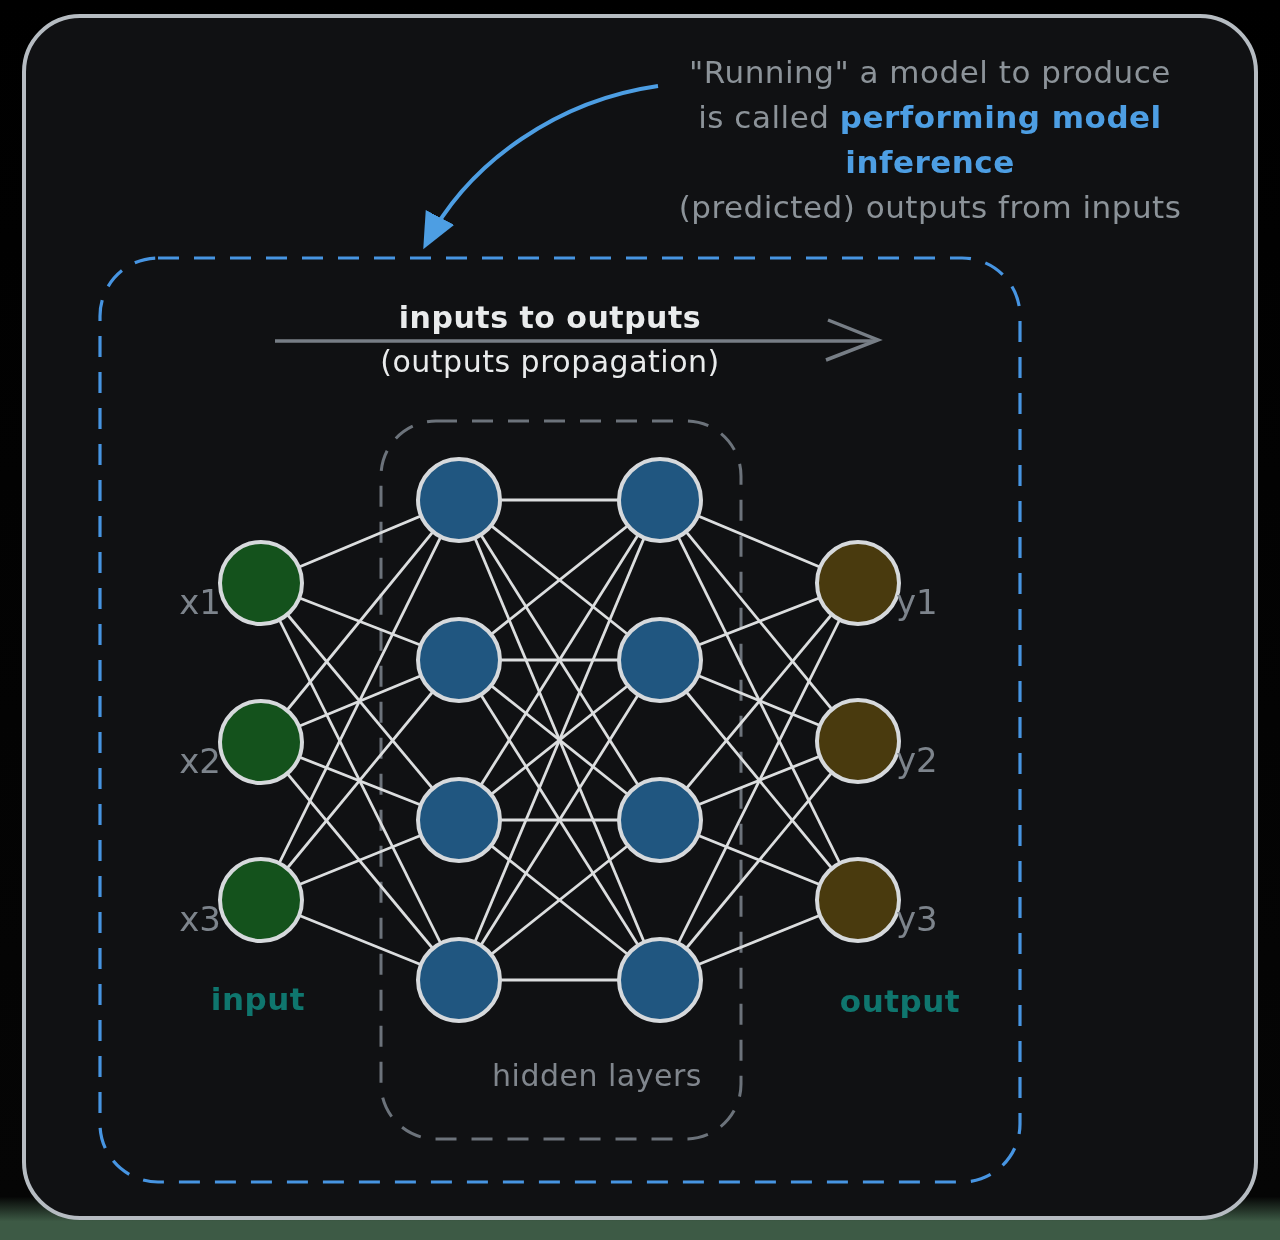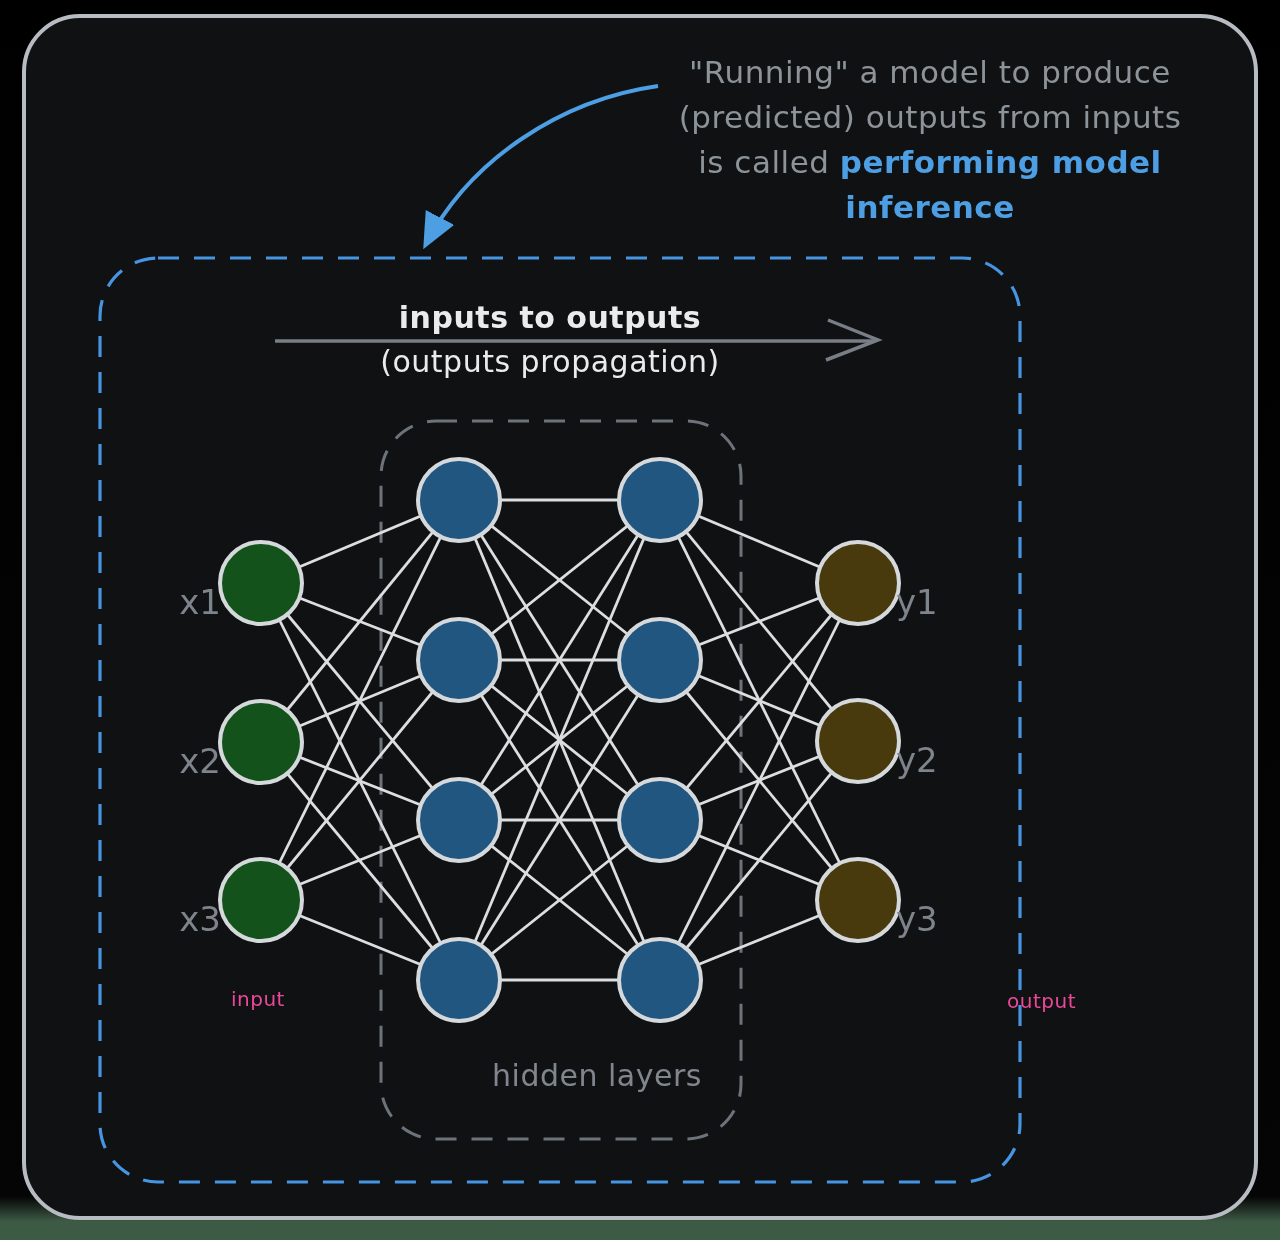--- a/index.html
+++ b/index.html
@@ -19,24 +19,24 @@
     left:640px;top:50px;width:580px;text-align:center;
     font-size:31px;line-height:45px;color:#8c9399;font-weight:500;
   }
   .annotation .hl{color:#4d9ee3;font-weight:700;}
   .flow-title{left:270px;top:300px;width:560px;text-align:center;
     font-size:30px;color:#e9ebec;font-weight:700;}
   .flow-subtitle{left:270px;top:344px;width:560px;text-align:center;
     font-size:30px;color:#e9ebec;font-weight:500;}
   .hidden-label{left:381px;top:1058px;width:360px;text-align:center;
     font-size:30px;color:#80868d;font-weight:500;padding-left:36px;}
-  .io-label{width:300px;text-align:center;font-size:20px;line-height:43px;
-    color:#ec4899;font-weight:400;}
+  .io-label{width:300px;text-align:center;font-size:31px;line-height:43px;
+    color:#0f766e;font-weight:700;}
   .input-label{left:108px;top:978px;}
-  .output-label{left:776px;top:980px;text-align:right;}
+  .output-label{left:750px;top:980px;}
 </style>
 </head>
 <body>
 
 <div class="card"></div>
 
 <svg class="overlay" viewBox="0 0 1280 1240" xmlns="http://www.w3.org/2000/svg">
   <defs>
     <marker id="mArrowBlue" orient="auto" markerWidth="10" markerHeight="10" refX="7.5" refY="4" markerUnits="strokeWidth">
       <path d="M0,0 L9,4 L0,8 Z" id="blue-arrowhead" fill="#4d9ee3"></path>
@@ -116,22 +116,22 @@
       <text x="221" y="773" text-anchor="end" fill="#7d848c" font-size="34" font-weight="500" font-family="&quot;DejaVu Sans&quot;, sans-serif">x2</text>
       <text x="221" y="931" text-anchor="end" fill="#7d848c" font-size="34" font-weight="500" font-family="&quot;DejaVu Sans&quot;, sans-serif">x3</text>
       <text x="896" y="614" text-anchor="start" fill="#7d848c" font-size="34" font-weight="500" font-family="&quot;DejaVu Sans&quot;, sans-serif">y1</text>
       <text x="896" y="772" text-anchor="start" fill="#7d848c" font-size="34" font-weight="500" font-family="&quot;DejaVu Sans&quot;, sans-serif">y2</text>
       <text x="896" y="931" text-anchor="start" fill="#7d848c" font-size="34" font-weight="500" font-family="&quot;DejaVu Sans&quot;, sans-serif">y3</text>
     </g>
 </svg>
 
 <div class="txt annotation">
   <div>"Running" a model to produce</div>
+  <div><span>is called </span><span class="hl">performing model inference</span></div>
   <div>(predicted) outputs from inputs</div>
-  <div><span>is called </span><span class="hl">performing model inference</span></div>
 </div>
 
 <div class="txt flow-title">inputs to outputs</div>
 <div class="txt flow-subtitle">(outputs propagation)</div>
 
 <div class="txt io-label input-label">
   <div>input</div>
 </div>
 
 <div class="txt io-label output-label">

